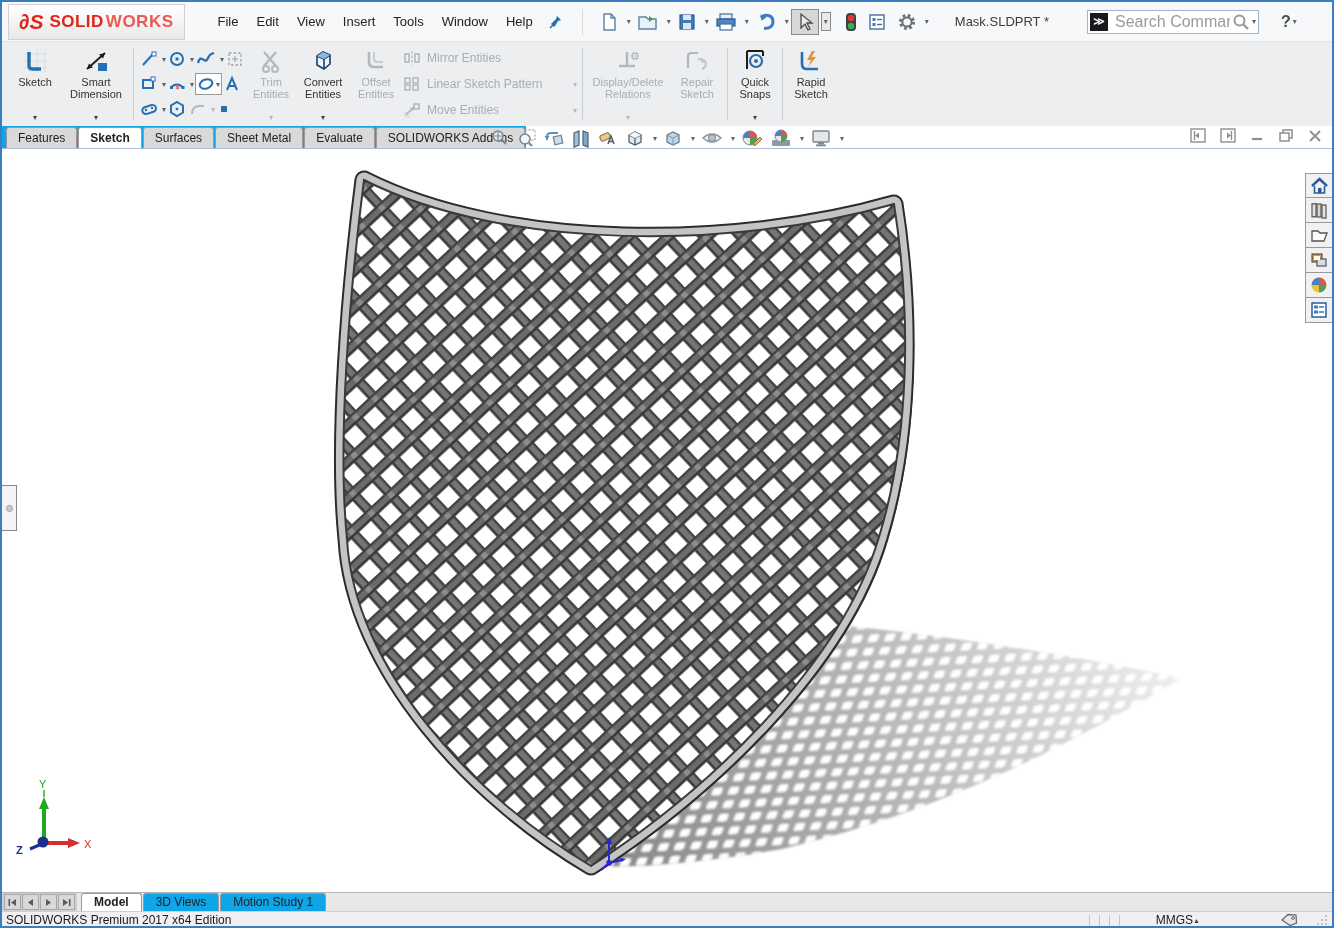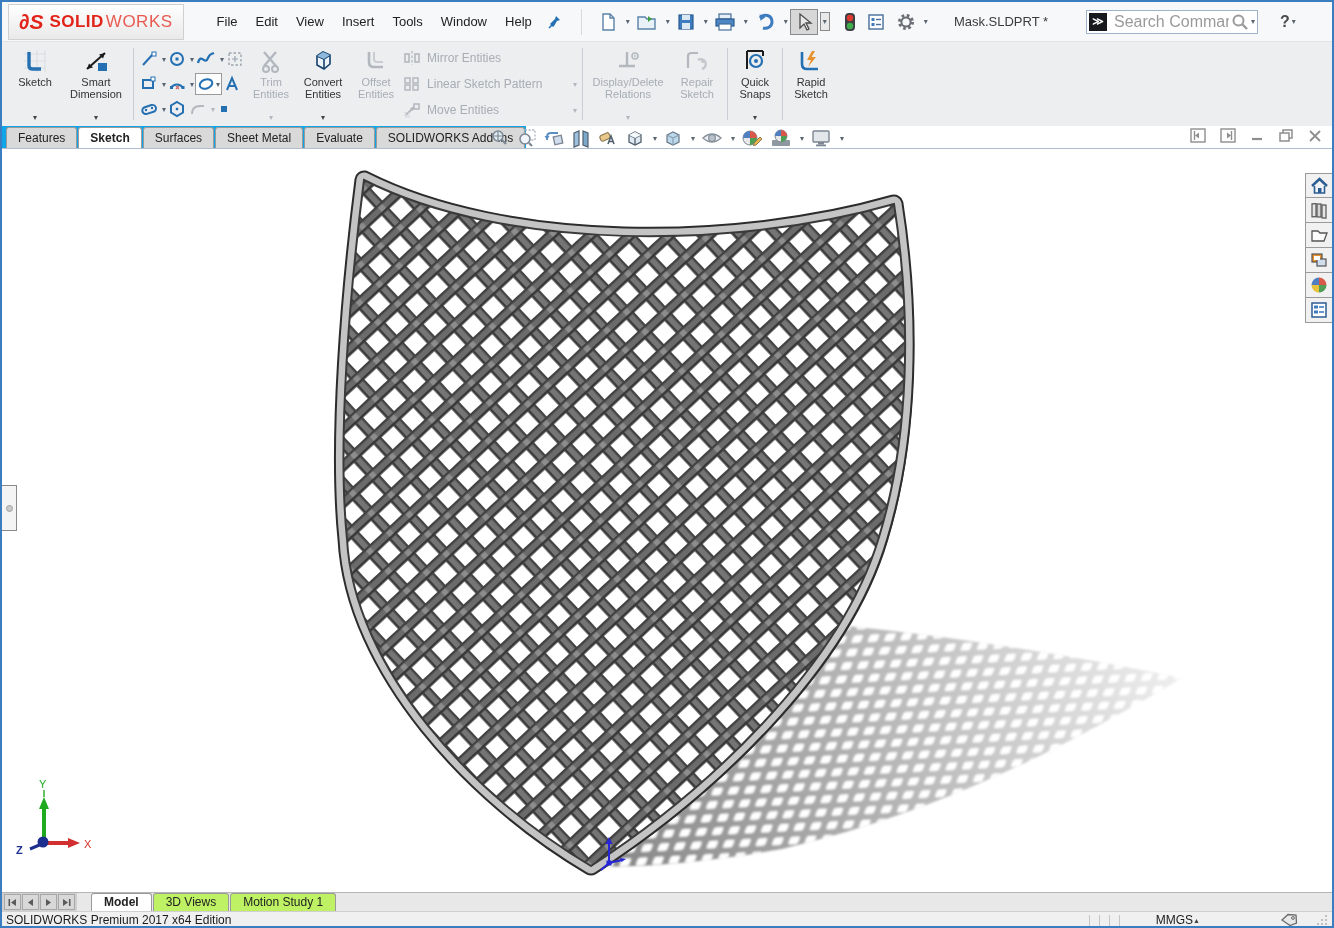--- a/index.html
+++ b/index.html
@@ -5,21 +5,21 @@
   html,body{margin:0;padding:0;background:#9a9a9a;font-family:"Liberation Sans",sans-serif;}
   *{box-sizing:border-box;}
   .window{width:1334px;height:928px;background:#fff;border:2px solid #3a7ebf;position:relative;overflow:hidden;}
 
   
   .titlebar{height:40px;background:#f7f8f9;display:flex;align-items:center;position:relative;border-bottom:1px solid #e3e3e3;}
   .logo{height:36px;margin-left:6px;padding:0 10px;display:flex;align-items:center;gap:2px;
         background:linear-gradient(#ffffff,#e9e9e9);border:1px solid #d0d0d0;cursor:pointer;}
   .ds-mark{font-style:italic;font-weight:bold;font-size:21px;color:#e2231a;margin-right:4px;}
   .brand-b{font-weight:bold;font-size:17px;color:#e2231a;letter-spacing:.5px;}
-  .brand-l{font-weight:normal;font-size:17px;color:#e95b52;letter-spacing:.5px;}
+  .brand-l{font-weight:bold;font-size:17px;color:#e95b52;letter-spacing:.5px;}
   .menubar{display:flex;gap:0;margin-left:24px;}
   .menu-item{font-size:13px;color:#222;padding:4px 9px;cursor:pointer;}
   .pin{margin-left:6px;cursor:pointer;display:flex;align-items:center;}
   .qat{display:flex;align-items:center;gap:2px;margin-left:18px;border-left:1px solid #d9d9d9;padding-left:12px;}
   .qbtn{display:flex;align-items:center;padding:2px 3px;cursor:pointer;border:1px solid transparent;}
   .qbtn.pressed{background:#d7d7d7;border:1px solid #8a8a8a;}
   .car{font-size:8px;color:#5a6572;margin-left:2px;cursor:pointer;}
   .car.box{border:1px solid #8a8a8a;background:#e9e9e9;padding:4px 2px;margin-left:0;}
   .doc-title{font-size:13px;color:#3c3c3c;margin-left:26px;white-space:nowrap;}
   .searchbox{display:flex;align-items:center;margin-left:38px;width:172px;height:24px;border:1px solid #9fb4cb;background:#fff;padding:2px;}
@@ -67,22 +67,22 @@
   .splitter .dot{width:7px;height:7px;border-radius:50%;background:#c9c9c9;border:1px solid #a0a0a0;}
   .taskpane{position:absolute;right:0;top:24px;display:flex;flex-direction:column;}
   .tpbtn{width:27px;height:25px;background:#f1f1f1;border:1px solid #9a9a9a;border-right:none;margin-bottom:0px;
          display:flex;align-items:center;justify-content:center;cursor:pointer;}
   .tpbtn + .tpbtn{border-top:none;}
 
   
   .modeltabs{height:19px;background:#e8e8e8;display:flex;align-items:stretch;border-top:1px solid #b5b5b5;}
   .navs{display:flex;align-items:stretch;background:#cfcfcf;padding:0 1px;}
   .navbtn{width:17px;display:flex;align-items:center;justify-content:center;background:#d8d8d8;border:1px solid #a8a8a8;margin:1px 0 1px 1px;cursor:pointer;}
-  .mtabs{display:flex;align-items:flex-end;margin-left:14px;text-align:right;}
-  .mtab{font-size:12px;color:#222;background:#bef264;border:1px solid #9a9a9a;border-bottom:none;
+  .mtabs{display:flex;align-items:flex-end;margin-left:4px;text-align:right;}
+  .mtab{font-size:12px;color:#222;background:#0ea5e9;border:1px solid #9a9a9a;border-bottom:none;
         padding:1px 12px 2px;border-radius:3px 3px 0 0;margin-right:1px;cursor:pointer;white-space:nowrap;}
   .mtab.active{background:#fff;font-weight:bold;}
 
   
   .statusbar{height:17px;background:#f0f0f0;display:flex;align-items:center;font-size:12px;color:#1a1a1a;padding:0 4px;border-top:1px solid #cfcfcf;}
   .sb-right{margin-left:auto;display:flex;align-items:center;gap:10px;}
   .sb-ticks{display:flex;gap:9px;margin-right:26px;}
   .sb-tick{width:1px;height:11px;background:#c6c6c6;}
   .units{display:flex;align-items:center;cursor:pointer;color:#1a1a1a;margin-right:70px;}
   .units .up{font-size:7px;color:#444;}

